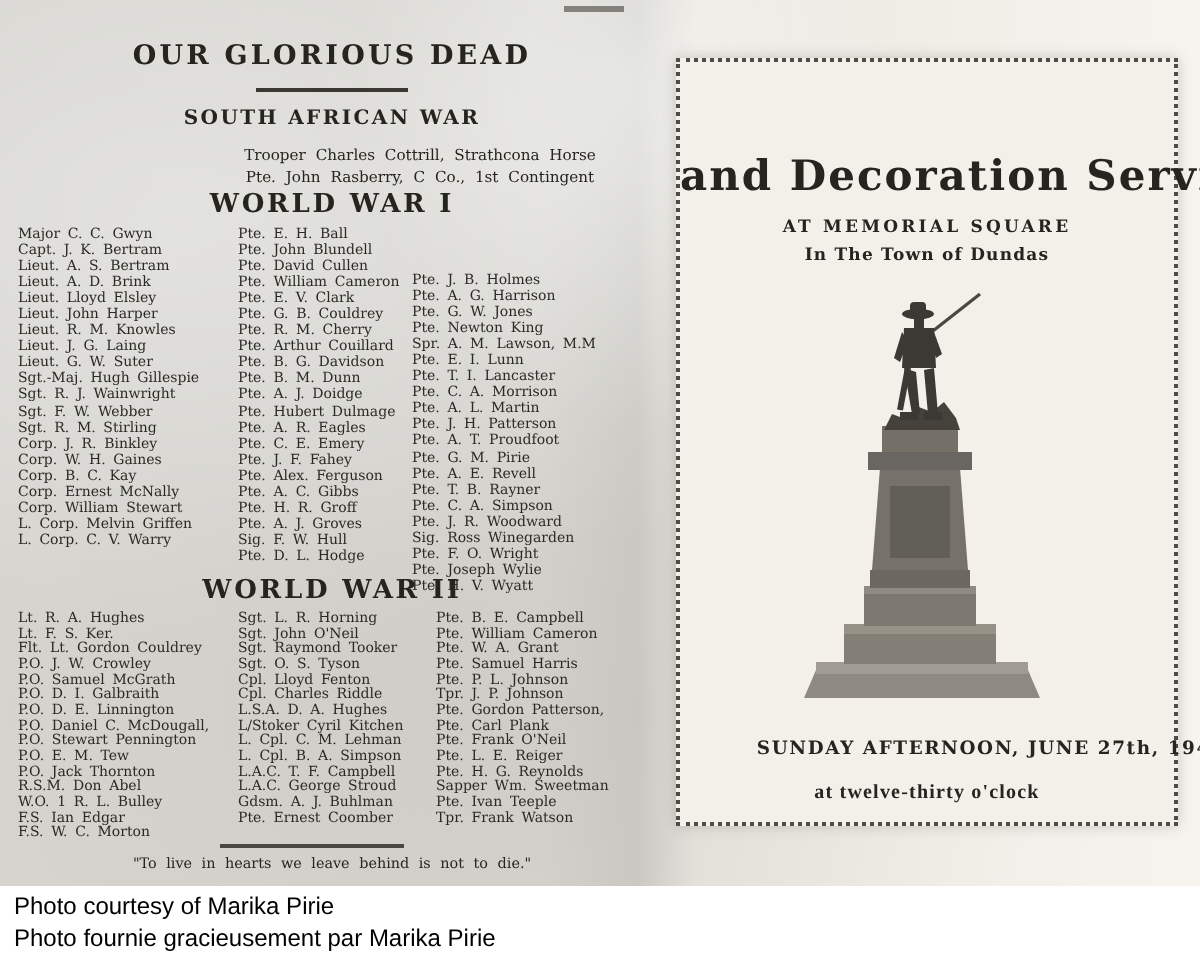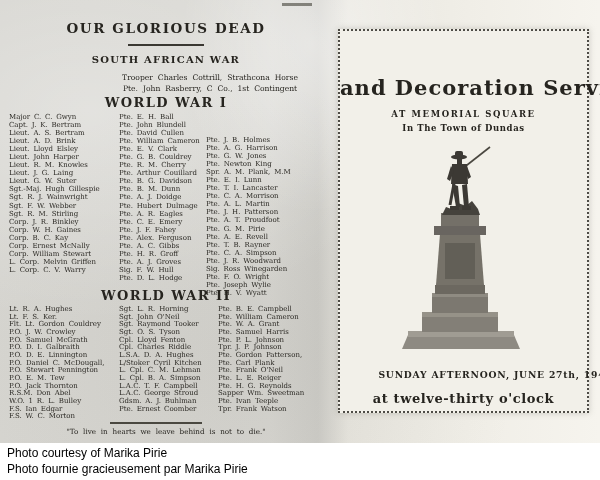--- a/index.html
+++ b/index.html
@@ -42,21 +42,21 @@
   #program{position:absolute;left:338px;top:29px;width:247px;height:380px;
            border:2px dotted #4e4c46;background:#f2f0e9;
            box-shadow:0 0 6px rgba(120,118,110,0.35);}
   .pg-center{position:absolute;left:0;width:247px;text-align:center;white-space:nowrap;}
   #pg-title1{top:16px;font-size:22px;font-weight:bold;letter-spacing:2px;}
   #pg-title2{top:44px;font-size:21px;font-weight:bold;letter-spacing:1px;}
   #pg-sub1{top:78px;font-size:8.5px;font-weight:bold;letter-spacing:1.6px;}
   #pg-sub2{top:92px;font-size:8.5px;font-weight:bold;letter-spacing:.6px;}
   #statue-wrap{position:absolute;left:58px;top:108px;width:130px;height:222px;}
   #pg-date{top:338px;font-size:9.2px;font-weight:bold;letter-spacing:.8px;margin-left:32px;}
-  #pg-time{top:360px;font-size:13px;font-weight:bold;letter-spacing:.6px;}
+  #pg-time{top:360px;font-size:10px;font-weight:bold;letter-spacing:.6px;font-family:Liberation Serif, serif;}
 
   
   #captions{position:absolute;left:0;top:443px;width:600px;height:37px;background:#fff;
             font-family:"Liberation Sans","DejaVu Sans",sans-serif;color:#000;}
   .caption-line{position:absolute;left:7px;font-size:12px;white-space:nowrap;}
   #cap1{top:3px;}
   #cap2{top:19px;}
 </style>
 </head>
 <body>
@@ -119,21 +119,21 @@
             <div class="name-line">Pte. H. R. Groff</div>
             <div class="name-line">Pte. A. J. Groves</div>
             <div class="name-line">Sig. F. W. Hull</div>
             <div class="name-line">Pte. D. L. Hodge</div>
           </div>
         <div id="ww1c3" class="col">
             <div class="name-line">Pte. J. B. Holmes</div>
             <div class="name-line">Pte. A. G. Harrison</div>
             <div class="name-line">Pte. G. W. Jones</div>
             <div class="name-line">Pte. Newton King</div>
-            <div class="name-line">Spr. A. M. Plank, M.M</div>
+            <div class="name-line">Spr. A. M. Lawson, M.M</div>
             <div class="name-line">Pte. E. I. Lunn</div>
             <div class="name-line">Pte. T. I. Lancaster</div>
             <div class="name-line">Pte. C. A. Morrison</div>
             <div class="name-line">Pte. A. L. Martin</div>
             <div class="name-line">Pte. J. H. Patterson</div>
             <div class="name-line">Pte. A. T. Proudfoot</div>
             <div class="name-line">Pte. G. M. Pirie</div>
             <div class="name-line">Pte. A. E. Revell</div>
             <div class="name-line">Pte. T. B. Rayner</div>
             <div class="name-line">Pte. C. A. Simpson</div>

